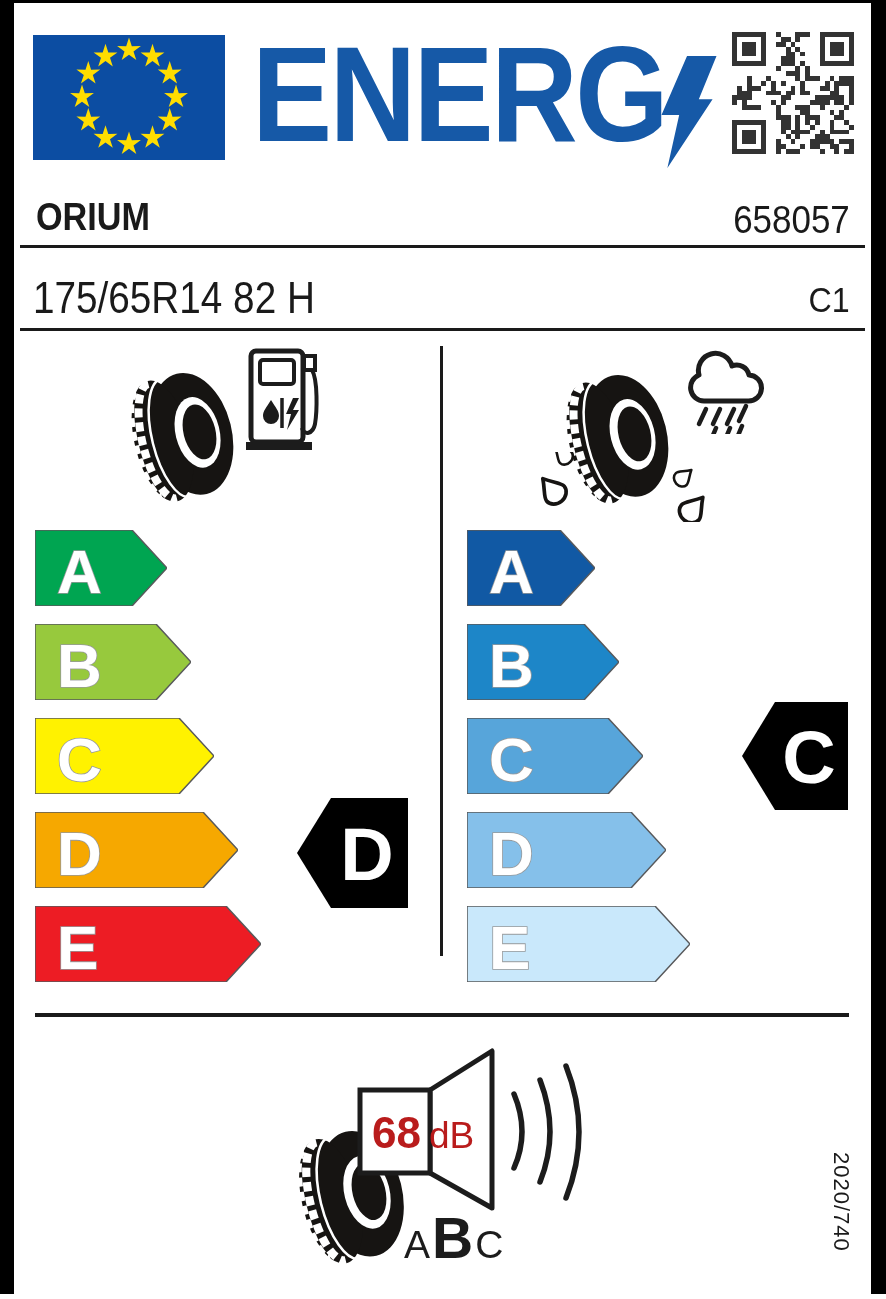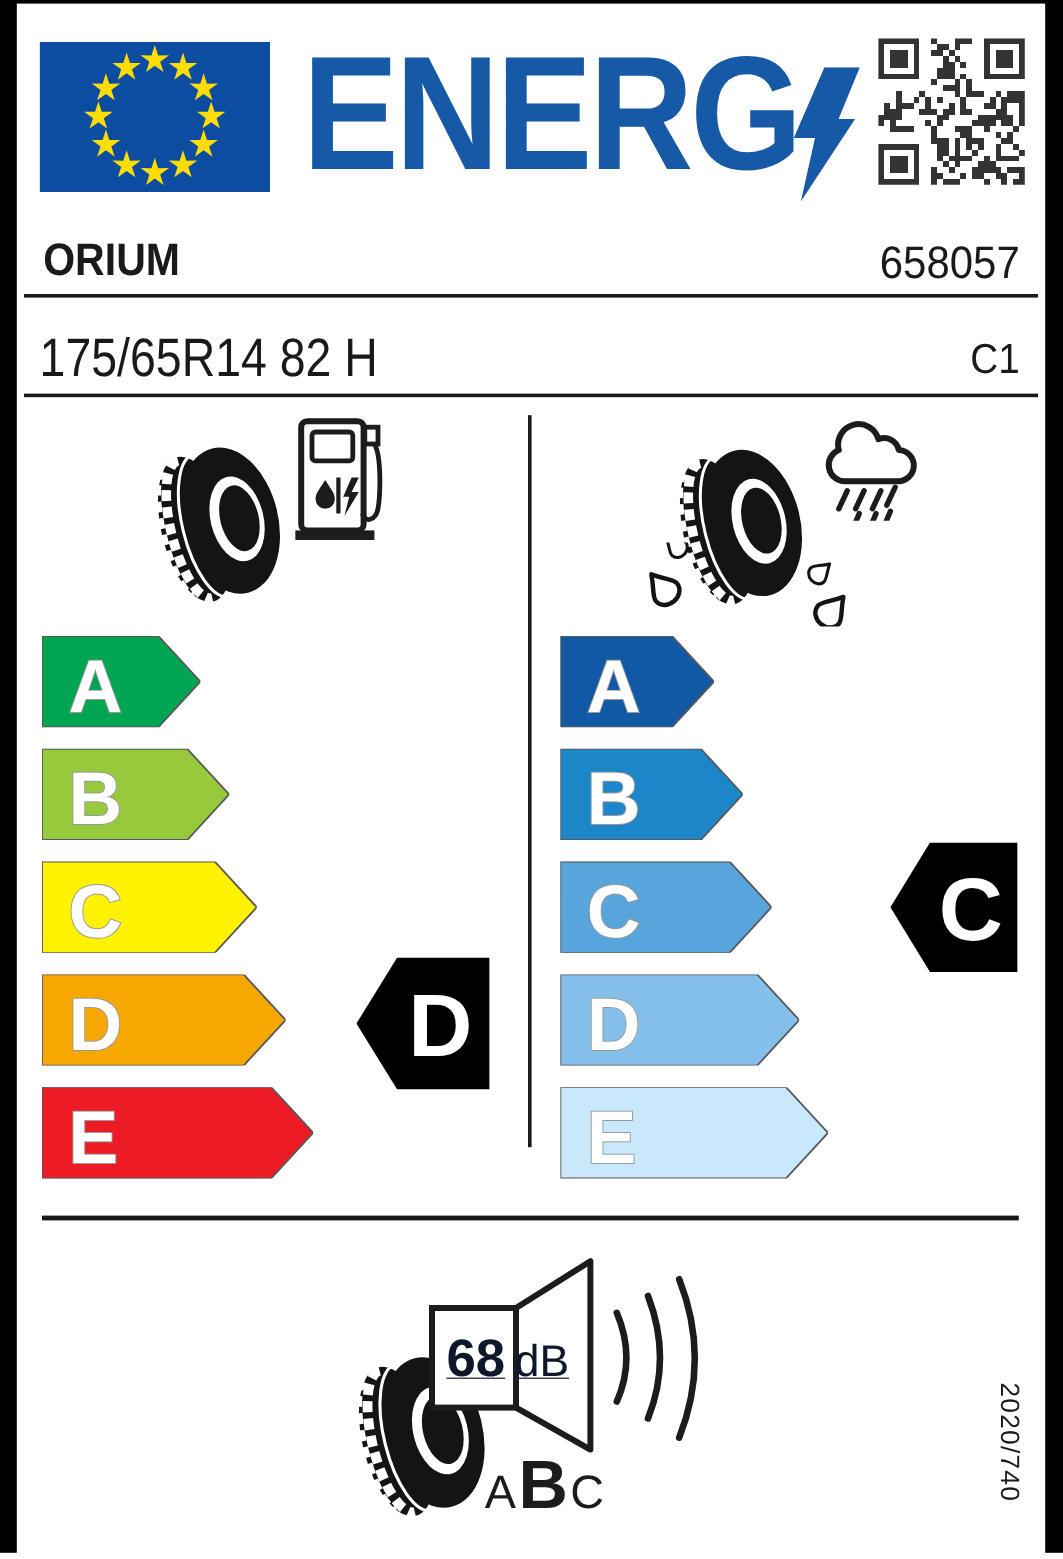--- a/index.html
+++ b/index.html
@@ -46,21 +46,21 @@
   .arrow-letter { font-family:"Liberation Sans","DejaVu Sans",sans-serif; font-weight:bold;
                   font-size:62px; fill:#fff; stroke:#97999B; stroke-width:1.6px; paint-order:stroke; }
 
   .sel { position:absolute; }
   .sel-fuel { left:297px; top:798px; width:111px; height:110px; }
   .sel-wet  { left:742px; top:702px; width:106px; height:108px; }
   .sel text { font-family:"Liberation Sans","DejaVu Sans",sans-serif; font-weight:bold;
               font-size:74px; fill:#fff; text-anchor:middle; }
 
   .speaker { position:absolute; left:354px; top:1046px; width:242px; height:172px; }
-  .db { position:absolute; left:372px; top:1108px; white-space:nowrap; color:#0f172a;text-decoration:underline; }
+  .db { position:absolute; left:372px; top:1108px; white-space:nowrap; color:#b91c1c; }
   .db-num  { font-size:44px; font-weight:bold; }
   .db-unit { font-size:37px; margin-left:8px; }
   .abc { position:absolute; left:404px; top:1210px; display:inline-flex; align-items:baseline;
          color:#1c1c1c; }
   .abc span { line-height:1; }
   .abc-a { font-size:39px; }
   .abc-b { font-size:57px; font-weight:bold; margin:0 2px; }
   .reg { position:absolute; left:828px; top:1152px; writing-mode:vertical-rl; font-size:22px;
          letter-spacing:1px; color:#1a1a1a; }
 </style>

